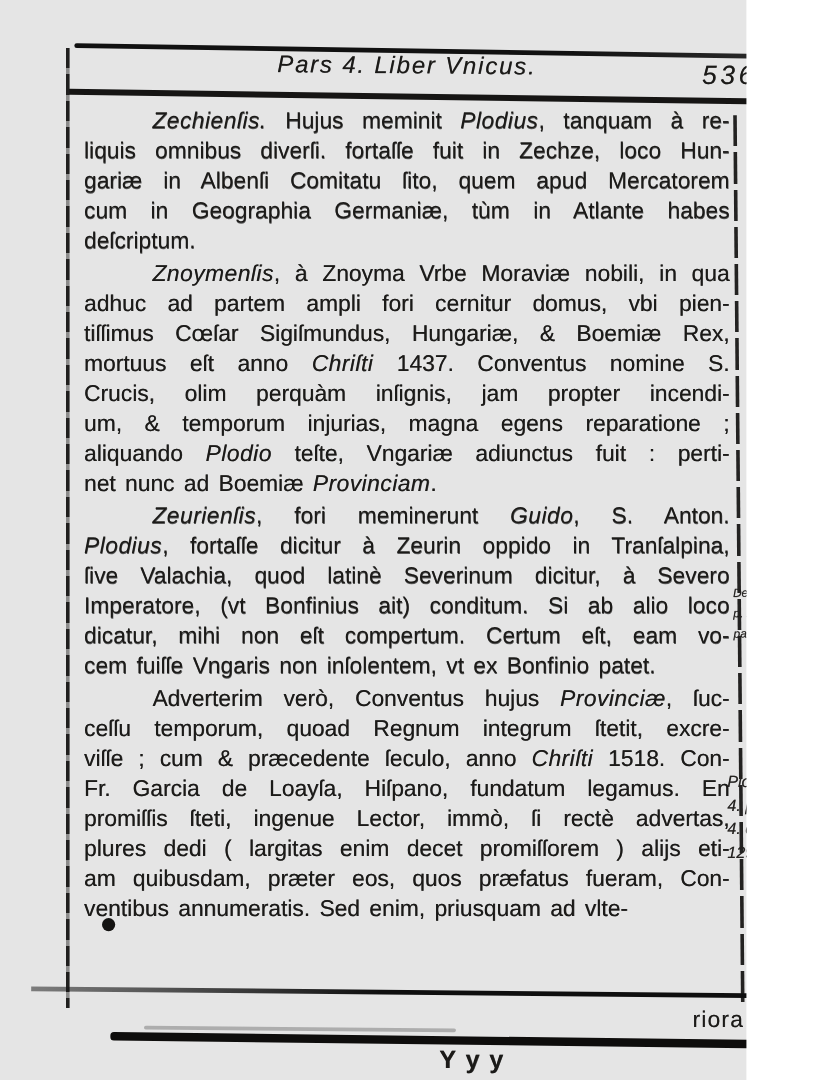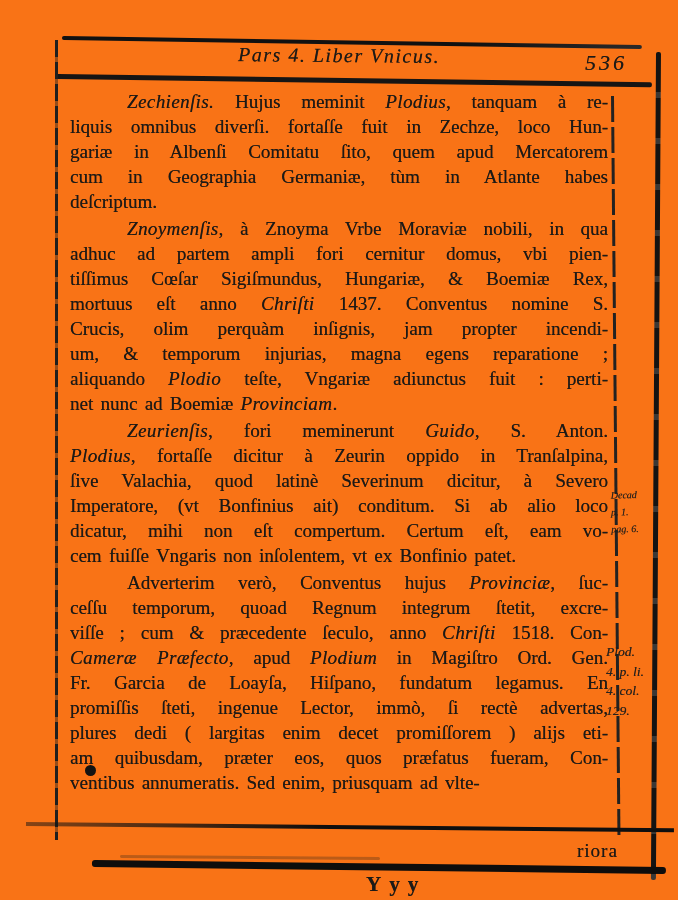--- a/index.html
+++ b/index.html
@@ -1,19 +1,19 @@
 <!DOCTYPE html>
 <html><head>
 <meta charset="utf-8">
 <style>
   html,body{margin:0;padding:0;background:#ffffff;}
   .sheet{
-    position:relative;width:678px;height:900px;overflow:hidden;
-    background:#f97316;
-    font-family:Liberation Serif, serif;
+    position:relative;width:622px;height:900px;overflow:hidden;
+    background:#e5e5e5;
+    font-family:Liberation Sans, sans-serif;
     color:#1b1a18;
   }
   
   .rule{position:absolute;background:#161514;transform-origin:left top;}
   .top-rule{left:62px;top:36px;width:580px;height:4px;transform:rotate(0.9deg);border-radius:2px;
     background:linear-gradient(to right,#111 0 70%,#2a2a2a);}
   .header-rule{left:56px;top:74px;width:596px;height:5px;transform:rotate(0.8deg);border-radius:2px;}
   .left-border{left:55px;top:40px;width:3px;height:800px;
     background:repeating-linear-gradient(to bottom,#201f1e 0 17px,rgba(32,31,30,.45) 17px 22px);}
   .column-rule{left:611px;top:96px;width:3px;height:740px;transform:rotate(-0.5deg);transform-origin:top center;
@@ -95,21 +95,20 @@
         <div class="tl"><em>Plodius</em><span>, fortaſſe dicitur à Zeurin oppido in Tranſalpina,</span></div>
         <div class="tl"><span>ſive Valachia, quod latinè Severinum dicitur, à Severo</span></div>
         <div class="tl"><span>Imperatore, (vt Bonfinius ait) conditum. Si ab alio loco</span></div>
         <div class="tl"><span>dicatur, mihi non eſt compertum. Certum eſt, eam vo-</span></div>
         <div class="tl end"><span>cem fuiſſe Vngaris non inſolentem, vt ex Bonfinio patet.</span></div>
       </div>
       <div class="para">
         <div class="tl ind"><span>Adverterim verò, Conventus hujus </span><em>Provinciæ</em><span>, ſuc-</span></div>
         <div class="tl"><span>ceſſu temporum, quoad Regnum integrum ſtetit, excre-</span></div>
         <div class="tl"><span>viſſe ; cum &amp; præcedente ſeculo, anno </span><em>Chriſti</em><span> 1518. Con-</span></div>
-        <div class="tl"><em>Cameræ Præfecto</em><span>, apud </span><em>Plodium</em><span> in Magiſtro Ord. Gen.</span></div>
         <div class="tl"><span>Fr. Garcia de Loayſa, Hiſpano, fundatum legamus. En</span></div>
         <div class="tl"><span>promiſſis ſteti, ingenue Lector, immò, ſi rectè advertas,</span></div>
         <div class="tl"><span>plures dedi ( largitas enim decet promiſſorem ) alijs eti-</span></div>
         <div class="tl"><span>am quibusdam, præter eos, quos præfatus fueram, Con-</span></div>
         <div class="tl end"><span>ventibus annumeratis. Sed enim, priusquam ad vlte-</span></div>
       </div>
     </div>
 
   <aside class="note note1" id="note0">
       <div>Decad</div>

